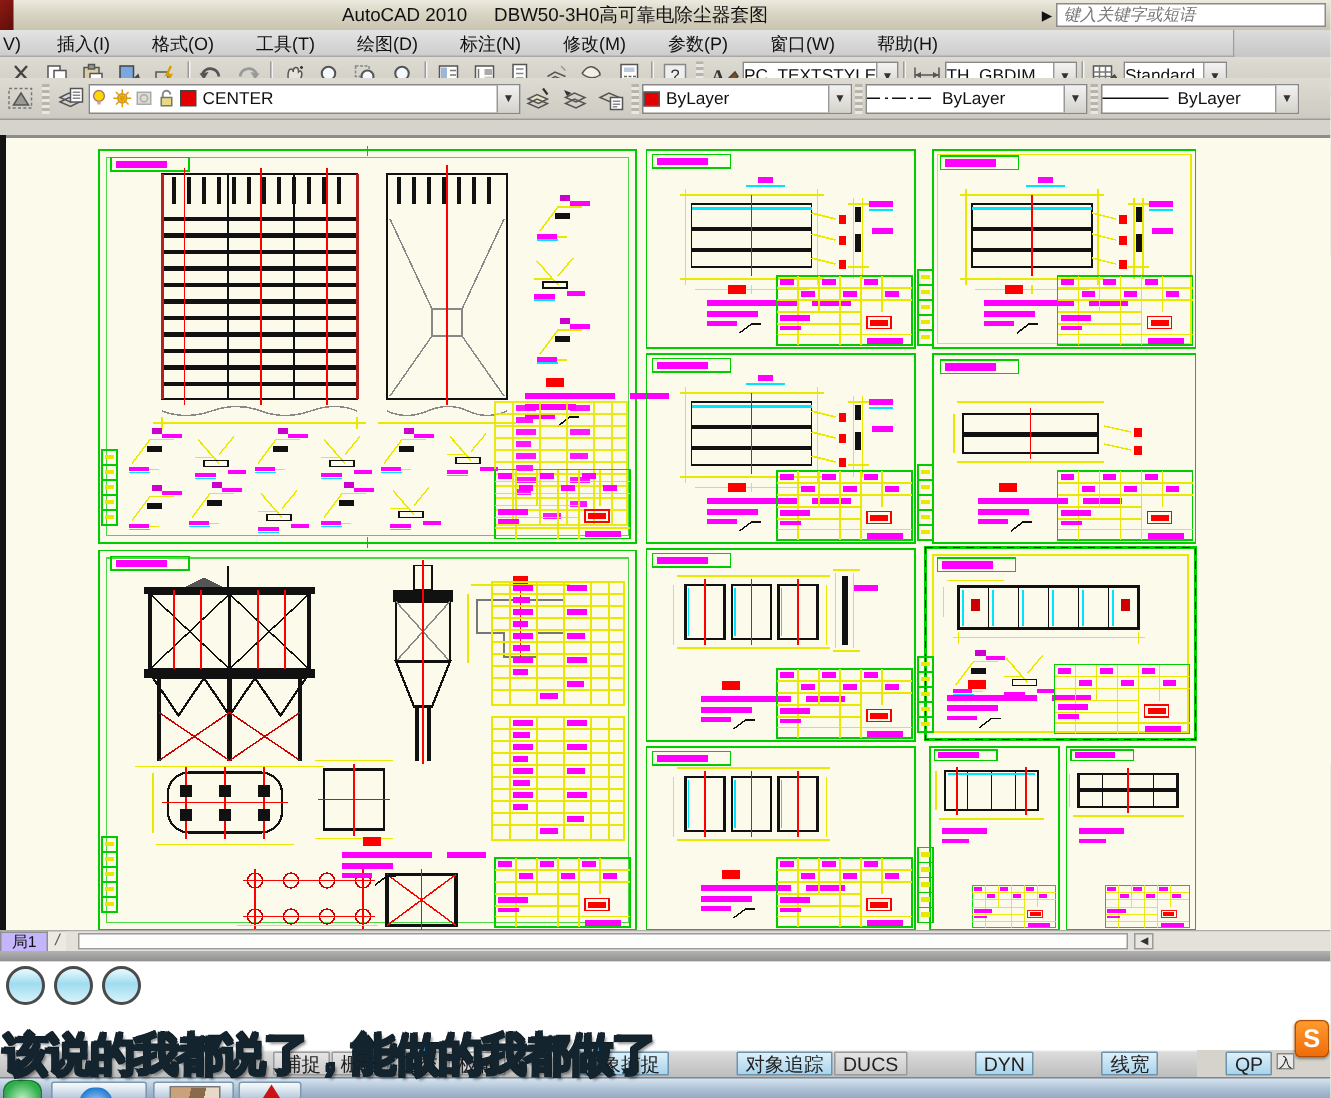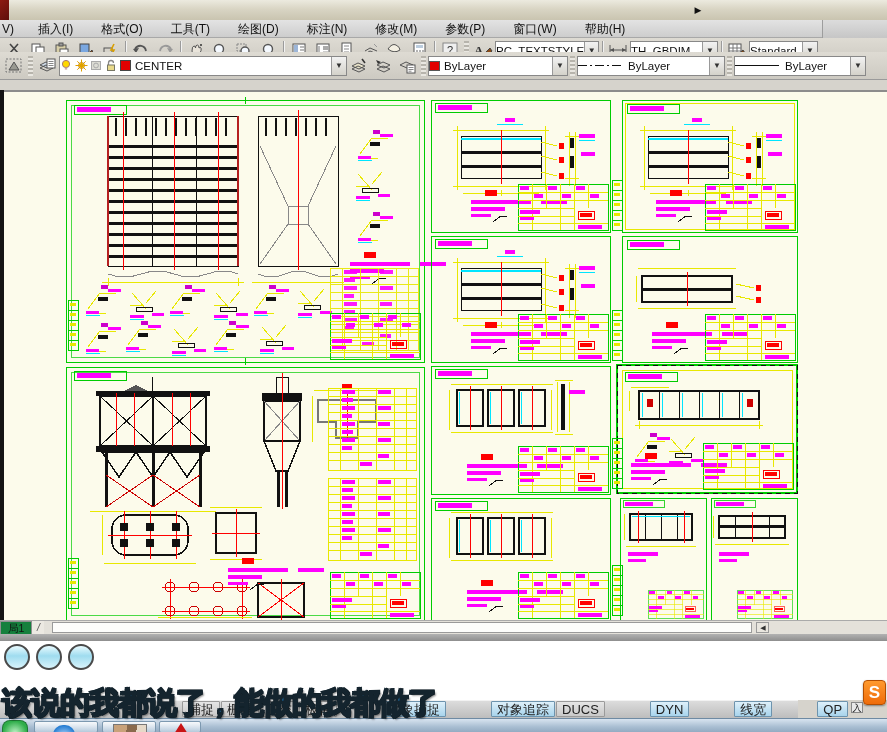--- a/index.html
+++ b/index.html
@@ -48,21 +48,21 @@
     background:repeating-linear-gradient(90deg,#111 0 9px,transparent 9px 12px,#111 12px 14px,transparent 14px 17px); }
   .layicons { display:flex; align-items:center; gap:2px; margin-right:3px; }
 
   
   #canvas { position:absolute; left:0; top:90px; width:887px; height:530px; background:#fcfbeb; }
   #canvas svg { position:absolute; left:0; top:0; }
 
   
   #tabrow { position:absolute; left:0; top:620px; width:887px; height:14px; background:#ece9e2;
     border-top:1px solid #aaa; display:flex; align-items:stretch; font-size:10.5px; }
-  #modeltab { background:#15803d; border:1px solid #8f8f8f; border-bottom:none; padding:0 7px;
+  #modeltab { background:#c4b5fd; border:1px solid #8f8f8f; border-bottom:none; padding:0 7px;
     line-height:13px; color:#111; }
   #tabslash { width:12px; line-height:13px; color:#555; text-align:center; font-style:italic; }
   #hscroll { flex:1; position:relative; background:#e4e1da; }
   #hthumb { position:absolute; left:8px; top:1px; height:11px; width:700px; background:#fdfdfb; border:1px solid #9a9a9a; }
   #harrow { position:absolute; left:712px; top:1px; width:13px; height:11px; background:#e9e6df;
     border:1px solid #9a9a9a; font-size:7px; line-height:10px; text-align:center; color:#333; }
 
   #sepbar { position:absolute; left:0; top:634px; width:887px; height:7px;
     background:linear-gradient(#b2b2b2,#8e8e8e); }
 
@@ -112,22 +112,26 @@
     background:linear-gradient(#ff9a2e,#ef6c0a); color:#fff; font-weight:bold; font-size:17px;
     display:flex; align-items:center; justify-content:center; box-shadow:0 1px 2px rgba(0,0,0,.4); }
   #sogou .sbar { position:absolute; left:-12px; top:22px; width:12px; height:11px;
     background:#e9e9e9; border:1px solid #888; color:#222; font-size:9px; line-height:10px; text-align:center; }
 </style>
 </head>
 <body>
 
 <div id="titlebar">
   <div class="appwedge"></div>
+  <div class="titletext">
+    <span>AutoCAD 2010</span><b>DBW50-3H0高可靠电除尘器套图</b>
+  </div>
   <div id="searchwrap">
     <div id="searcharrow">▶</div>
+    <input id="searchbox" placeholder="键入关键字或短语" style="">
   </div>
 </div>
 
 <div id="menubar">
   <span class="mitem">V)</span>
   <span class="mitem">插入(I)</span>
   <span class="mitem">格式(O)</span>
   <span class="mitem">工具(T)</span>
   <span class="mitem">绘图(D)</span>
   <span class="mitem">标注(N)</span>

